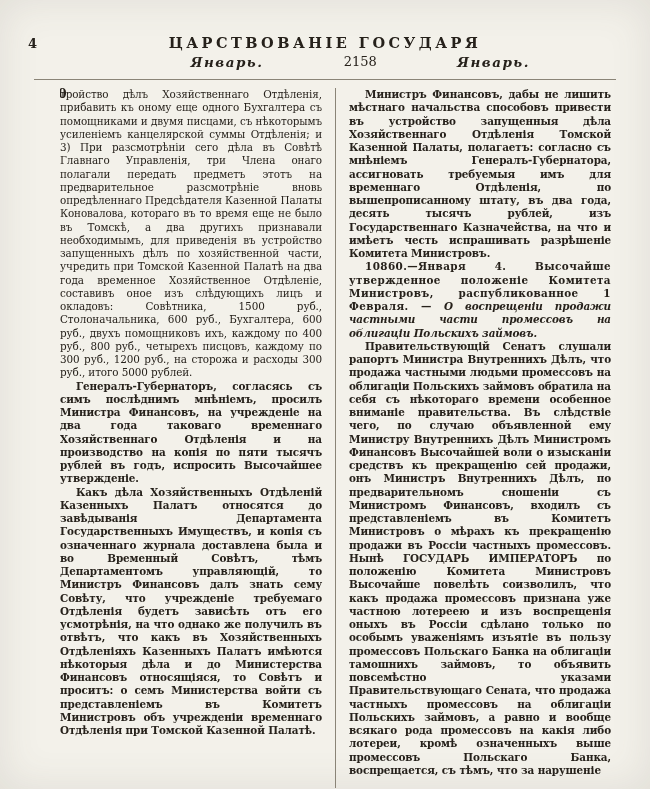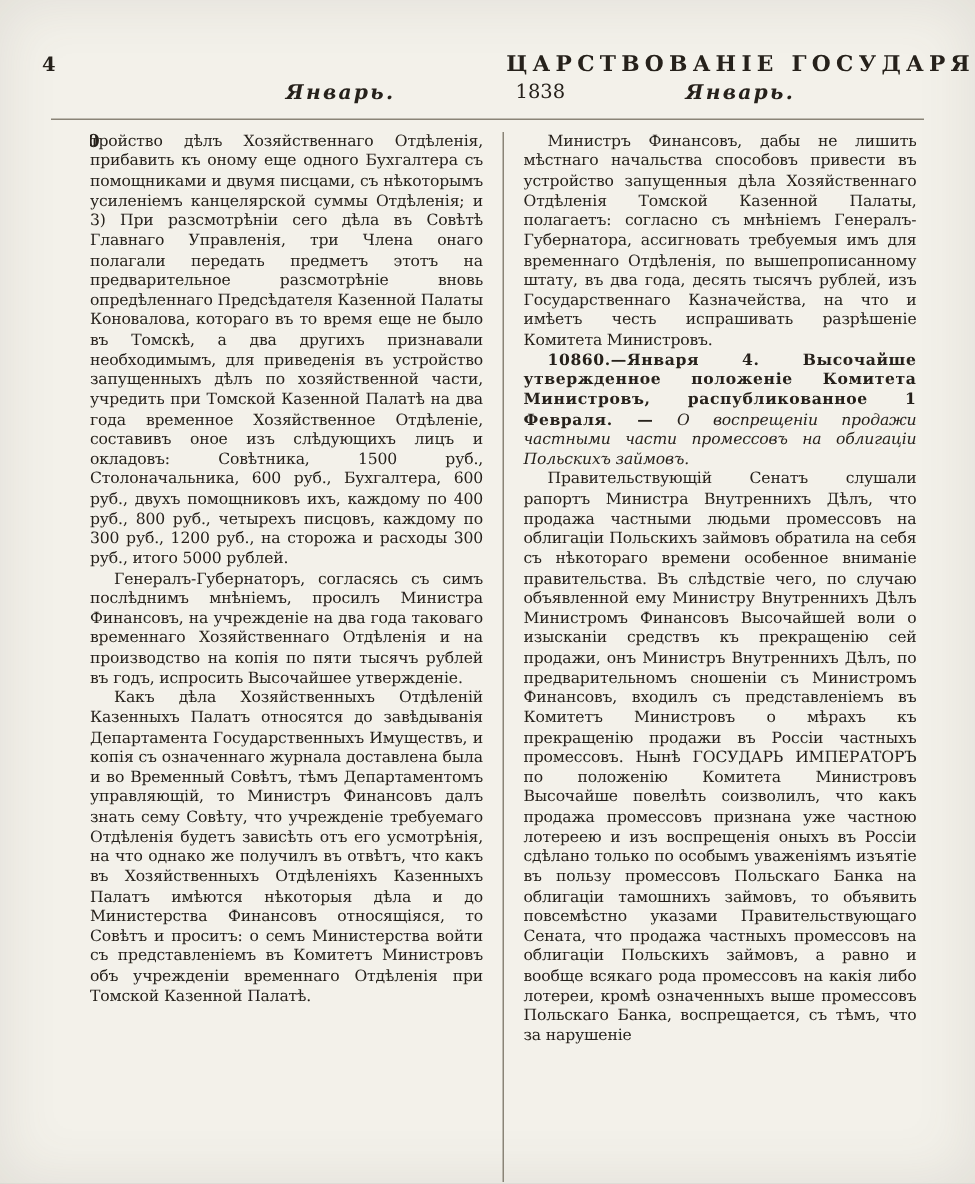--- a/index.html
+++ b/index.html
@@ -7,21 +7,21 @@
     width:650px;height:789px;
     background:#f3f1ea;
     font-family:"DejaVu Serif","Liberation Serif",serif;
     color:#26211b;
     position:relative;
     overflow:hidden;
     box-sizing:border-box;
     box-shadow:inset 0 0 40px rgba(90,85,70,0.12);
   }
   .page-number{position:absolute;left:28px;top:36px;font-size:13px;font-weight:bold;}
-  .running-title{text-align:right;padding-top:34px;font-size:14.5px;font-weight:bold;letter-spacing:3.5px;}
+  .running-title{text-align:center;padding-top:34px;font-size:14.5px;font-weight:bold;letter-spacing:3.5px;}
   .months-row{position:relative;height:21px;margin-top:3px;font-size:13.5px;font-style:italic;}
   .month,.year{position:absolute;transform:translateX(-50%);white-space:nowrap;margin-left:32px;}
   .month{letter-spacing:1.5px;font-weight:bold;}
   .m-left{left:30%;}
   .year{left:50.5%;font-style:normal;font-weight:normal;font-size:13px;}
   .m-right{left:71%;}
   .head-rule{height:1px;background:#8a8477;margin:4px 34px 0;}
   .columns{display:flex;padding:8px 30px 0 60px;}
   .col{
     text-align:justify;
@@ -29,41 +29,41 @@
     line-height:13.25px;
     height:694px;
     overflow:hidden;
     hyphens:auto;-webkit-hyphens:auto;
     letter-spacing:-0.1px;
   }
   .left-col{width:262px;padding-right:13px;box-sizing:content-box;}
   .divider{width:1px;background:#8a8477;height:700px;flex:none;}
   .right-col{width:262px;padding-left:13px;box-sizing:content-box;}
   .para{margin:0;}
-  .indent{text-indent:16px;}
+  .indent{text-indent:16px;font-weight:bold;}
   .first{position:relative;}
   .act-num-margin{
     position:absolute;left:-36px;top:0;
     font-weight:bold;font-size:12px;letter-spacing:0.2px;
   }
   .act-heading b{letter-spacing:0.4px;margin-top:28px;}
   .act-heading .ttl{font-style:italic;}
 </style>
 </head>
 <body>
 
 <div class="page">
 
   <div class="page-number">4</div>
 
   <div class="running-title">ЦАРСТВОВАНІЕ ГОСУДАРЯ</div>
 
   <div class="months-row">
     <span class="month m-left">Январь.</span>
-    <span class="year">1838</span>
+    <span class="year">2158</span>
     <span class="month m-right">Январь.</span>
   </div>
 
   <div class="head-rule"></div>
 
   <div class="columns">
 
     <div class="col left-col" lang="ru">
       <p class="para first"><b class="act-num-margin">10860</b><span>тройство дѣлъ Хозяйственнаго Отдѣленія, прибавить къ оному еще одного Бухгалтера съ помощниками и двумя писцами, съ нѣкоторымъ усиленіемъ канцелярской суммы Отдѣленія; и 3) При разсмотрѣніи сего дѣла въ Совѣтѣ Главнаго Управленія, три Члена онаго полагали передать предметъ этотъ на предварительное разсмотрѣніе вновь опредѣленнаго Предсѣдателя Казенной Палаты Коновалова, котораго въ то время еще не было въ Томскѣ, а два другихъ признавали необходимымъ, для приведенія въ устройство запущенныхъ дѣлъ по хозяйственной части, учредить при Томской Казенной Палатѣ на два года временное Хозяйственное Отдѣленіе, составивъ оное изъ слѣдующихъ лицъ и окладовъ: Совѣтника, 1500 руб., Столоначальника, 600 руб., Бухгалтера, 600 руб., двухъ помощниковъ ихъ, каждому по 400 руб., 800 руб., четырехъ писцовъ, каждому по 300 руб., 1200 руб., на сторожа и расходы 300 руб., итого 5000 рублей.</span></p>
       <p class="para indent">Генералъ-Губернаторъ, согласясь съ симъ послѣднимъ мнѣніемъ, просилъ Министра Финансовъ, на учрежденіе на два года таковаго временнаго Хозяйственнаго Отдѣленія и на производство на копія по пяти тысячъ рублей въ годъ, испросить Высочайшее утвержденіе.</p>

